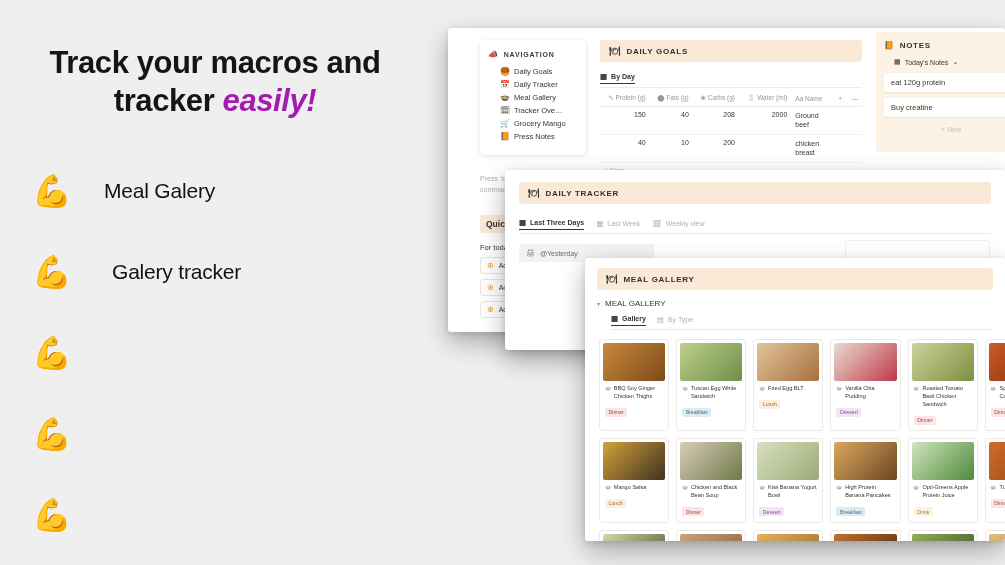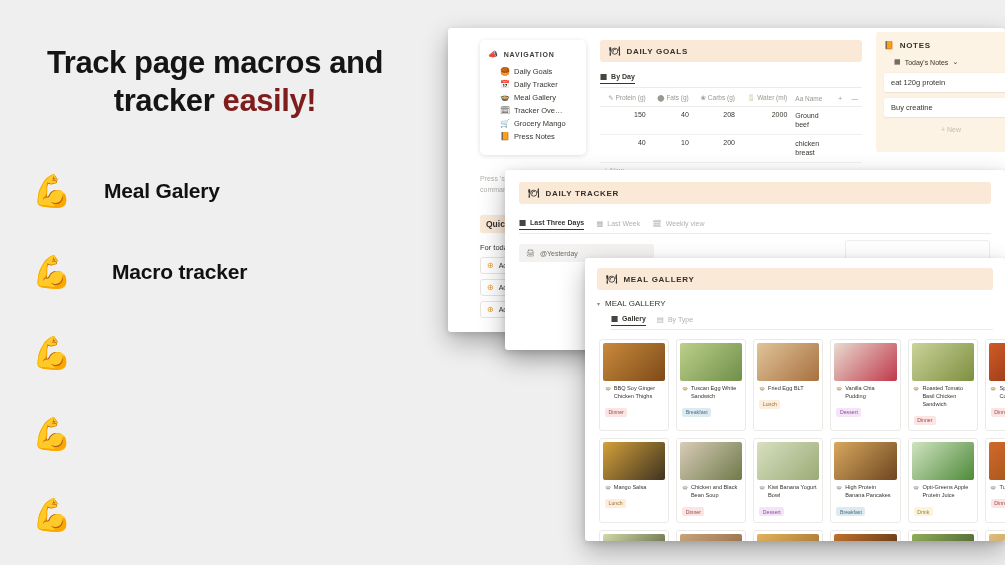--- a/index.html
+++ b/index.html
@@ -10,32 +10,32 @@
     overflow: hidden; position: relative;
   }
 
   
   .promo { position: absolute; left: 0; top: 0; width: 445px; height: 565px; }
   .promo-headline {
     position: absolute; left: 0; top: 44px; width: 430px;
     text-align: center; font-size: 31px; font-weight: 700;
     line-height: 1.22; color: #151515; letter-spacing: -0.4px;
   }
-  .promo-headline .accent { color: #7f1d1d; }
+  .promo-headline .accent { color: #a21caf; font-style: italic; }
 
   .features { position: absolute; left: 0; top: 150px; width: 430px; }
   .feature-row {
     display: flex; align-items: center; height: 81px;
   }
   .feature-icon {
     width: 104px; text-align: center; font-size: 32px; line-height: 1;
     flex: 0 0 104px;
   }
   .feature-label {
-    font-size: 21px; font-weight: 700; color: #111; line-height: 1.22;
+    font-size: 21px; font-weight: 400; color: #111; line-height: 1.22;
     letter-spacing: -0.2px;
   }
   .feature-row.center-label { }
   .feature-row.center-label .feature-label { text-align: center; width: 220px; }
   .feature-row.indent .feature-label { padding-left: 8px; }
 
   
   .win {
     position: absolute; background: #fff; border-radius: 3px;
     box-shadow: 0 10px 26px rgba(0,0,0,.30), 0 2px 6px rgba(0,0,0,.12);
@@ -177,31 +177,31 @@
   .b-breakfast { background: #ddebf1; color: #47718a; }
   .b-lunch     { background: #fbeedb; color: #9b7239; }
   .b-dessert   { background: #f4e4f7; color: #8a4f9b; }
   .b-drink     { background: #fbf3db; color: #9a8438; }
 </style>
 </head>
 <body>
 
 <div class="promo">
   <div class="promo-headline">
-    <span>Track page macros and</span><br>
+    <span>Track your macros and</span><br>
     <span>tracker </span><span class="accent">easily!</span>
   </div>
   <div class="features">
       <div class="feature-row">
         <div class="feature-icon">💪</div>
         <div class="feature-label">Meal Galery</div>
       </div>
       <div class="feature-row indent">
         <div class="feature-icon">💪</div>
-        <div class="feature-label">Macro tracker</div>
+        <div class="feature-label">Galery tracker</div>
       </div>
       <div class="feature-row">
         <div class="feature-icon">💪</div>
       </div>
       <div class="feature-row center-label">
         <div class="feature-icon">💪</div>
       </div>
       <div class="feature-row indent">
         <div class="feature-icon">💪</div>
       </div>

